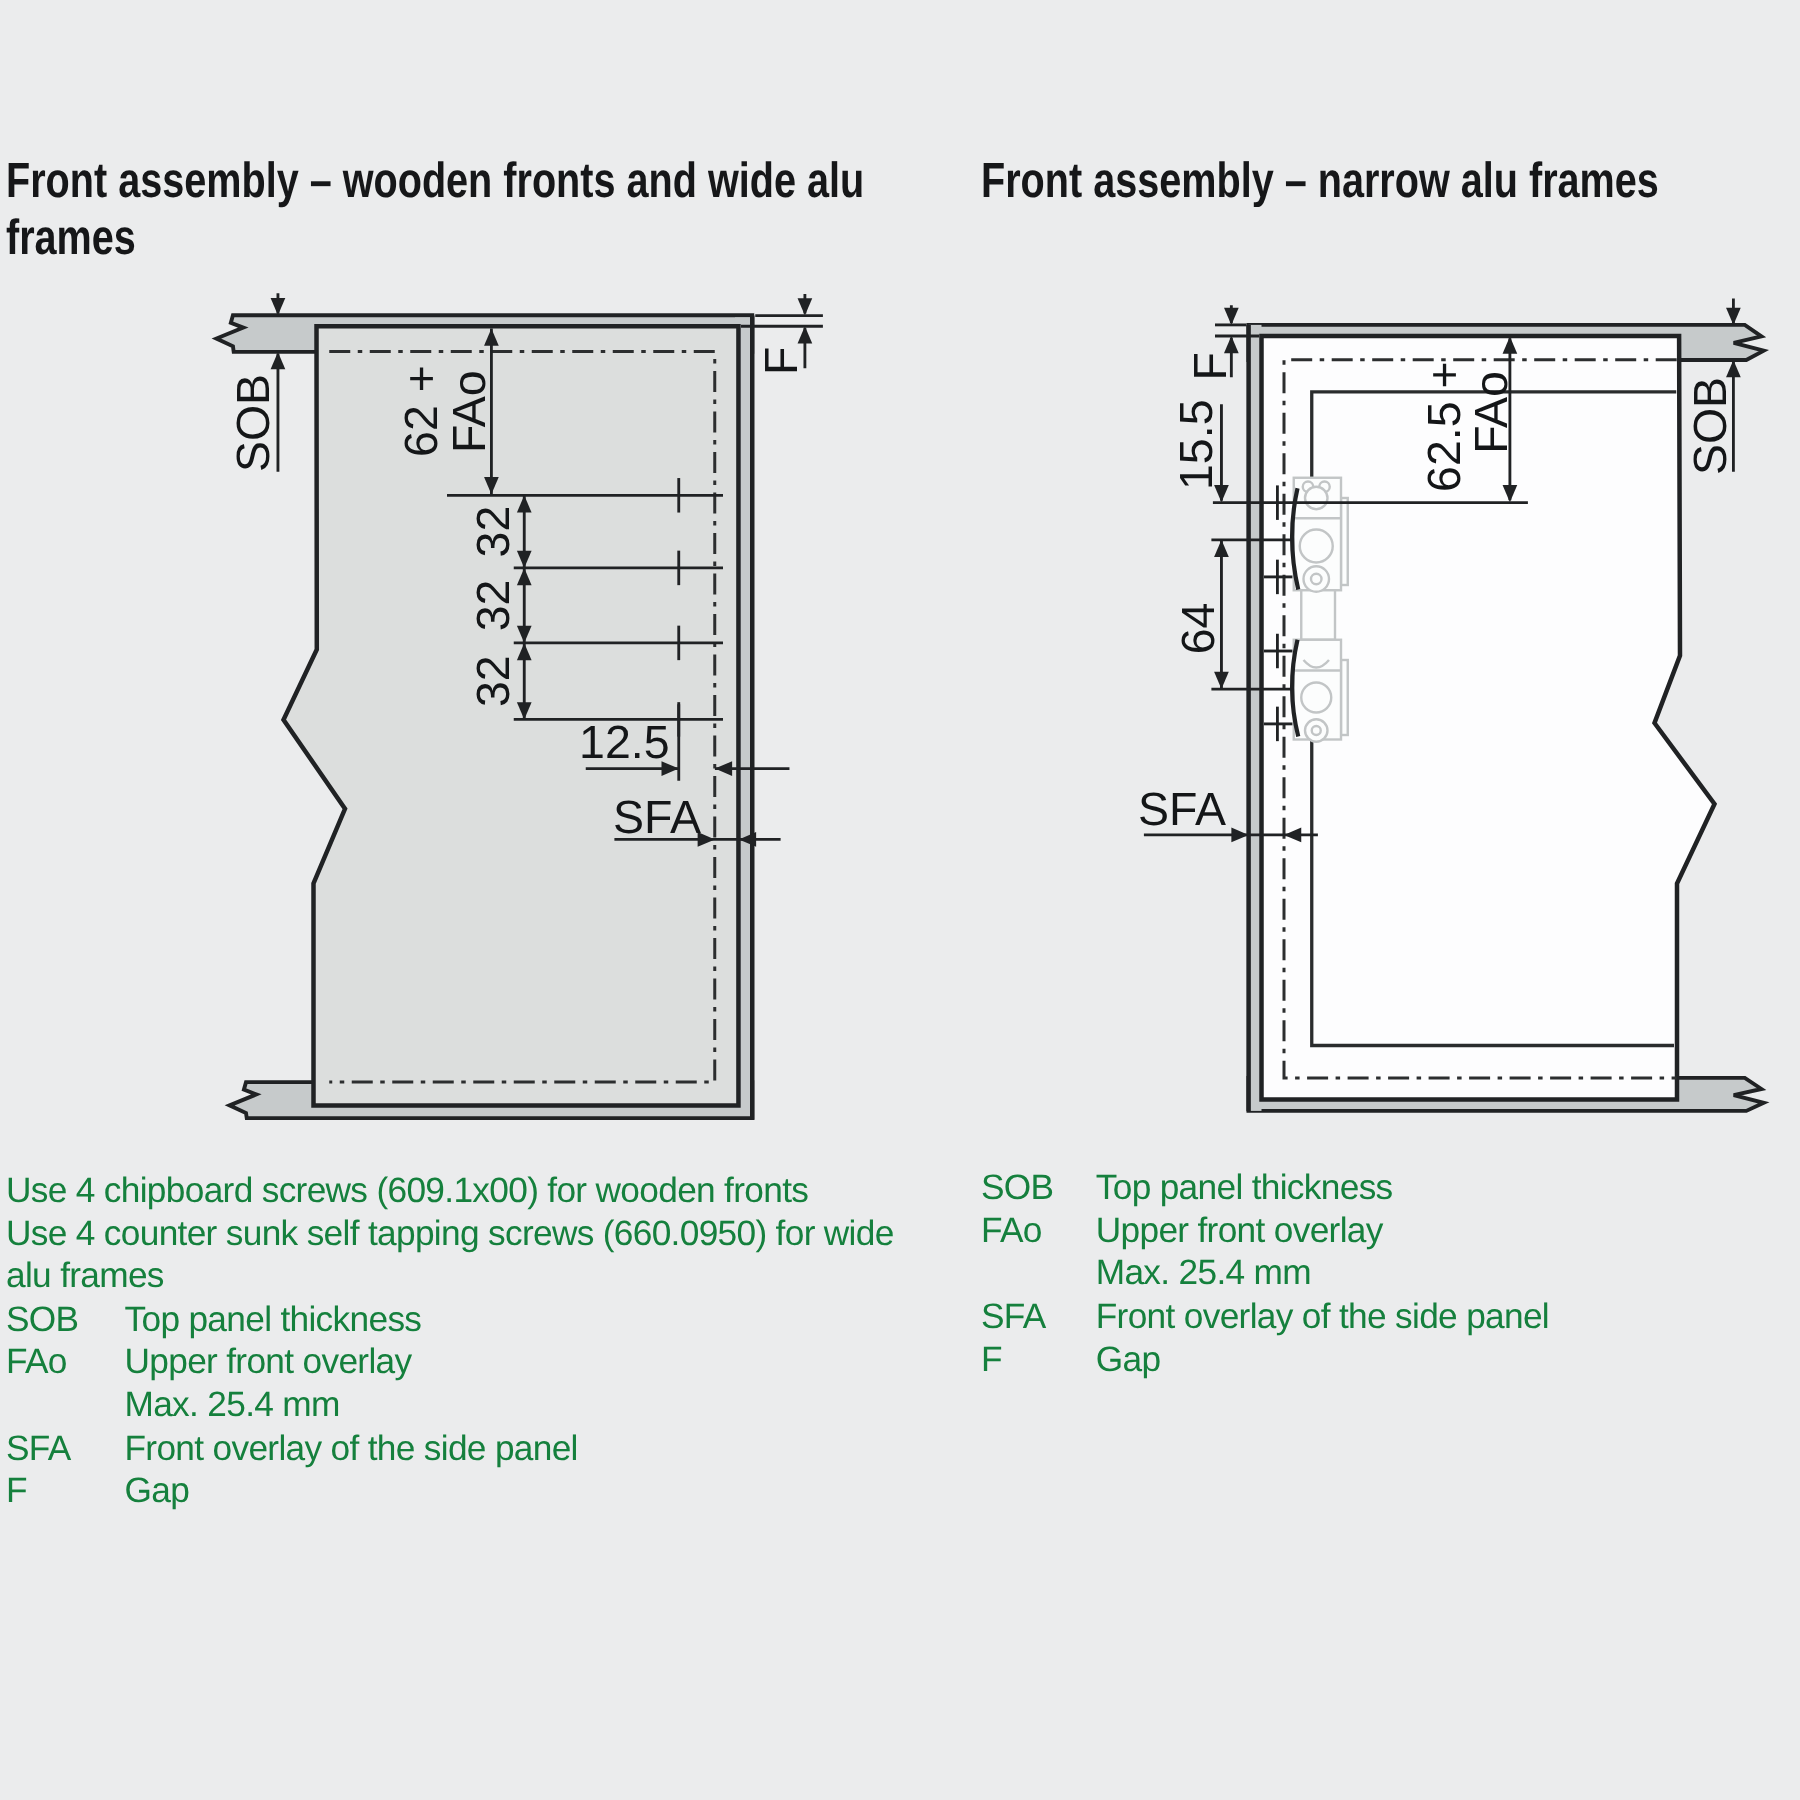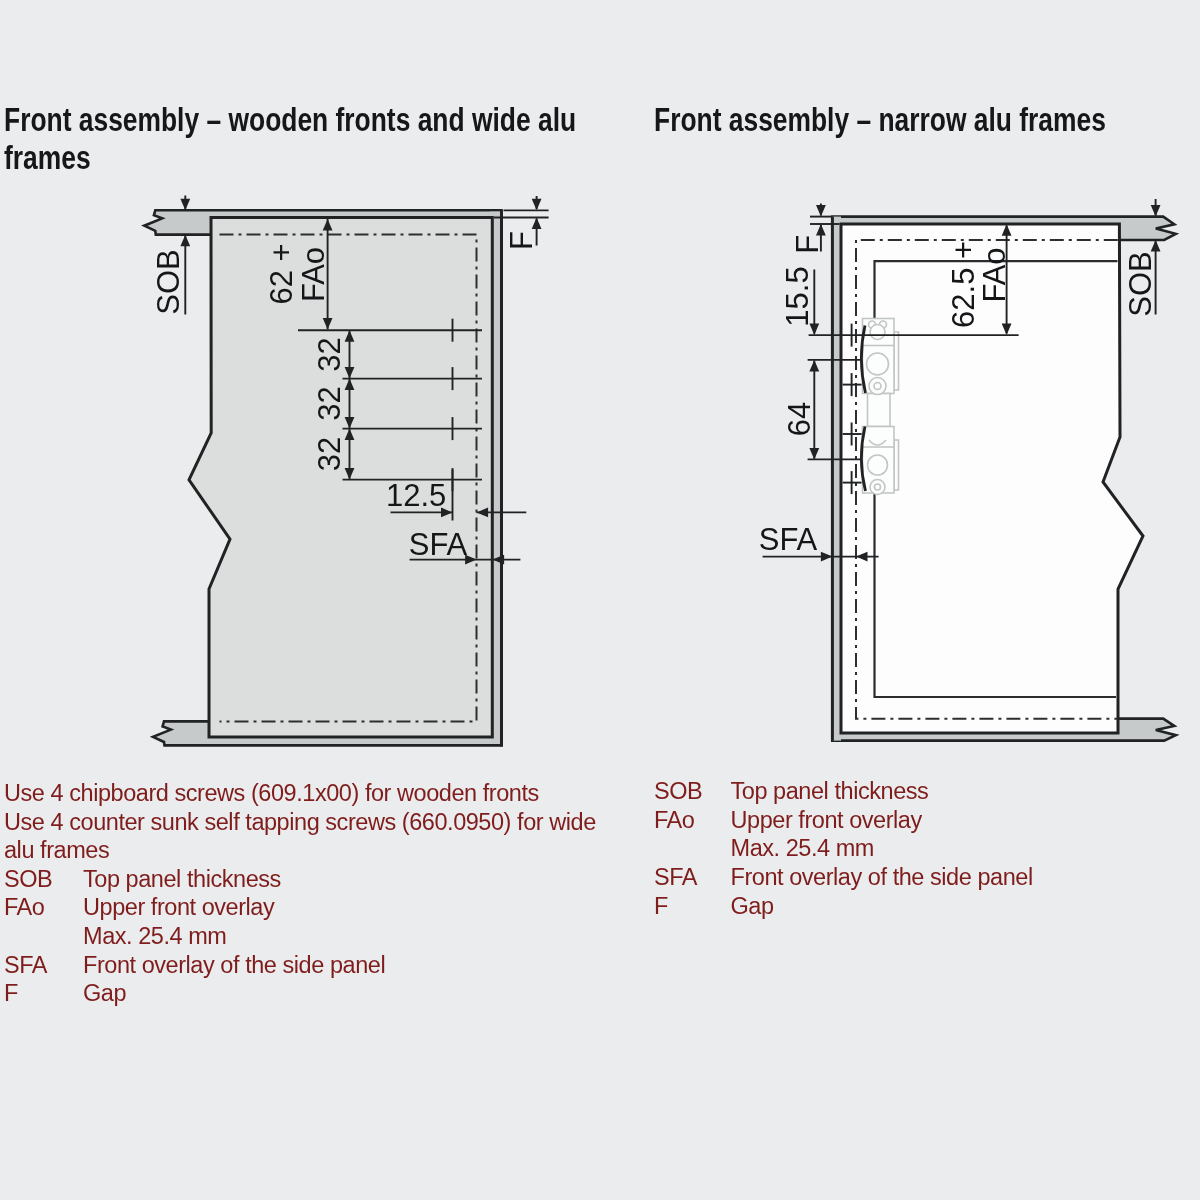--- a/index.html
+++ b/index.html
@@ -1,17 +1,17 @@
 <!DOCTYPE html>
 <html><head><meta charset="utf-8"><style>
 html,body{margin:0;padding:0;width:1200px;height:1200px;background:#ebeced;
 font-family:"Liberation Sans",sans-serif;}
 .abs{position:absolute;}
 .hd{font-weight:bold;font-size:33px;line-height:37.5px;color:#161719;transform:scaleX(0.8);transform-origin:0 0;}
-.lg{font-size:23.5px;line-height:28.6px;color:#7f1d1d;white-space:pre;letter-spacing:-0.45px;}
+.lg{font-size:23.5px;line-height:28.6px;color:#15803d;white-space:pre;letter-spacing:-0.45px;}
 </style></head>
 <body>
 <div class="abs hd" style="left:4px;top:101px;white-space:pre;">Front assembly – wooden fronts and wide alu
 frames</div>
 <div class="abs hd" style="left:654px;top:101px;white-space:pre;">Front assembly – narrow alu frames</div>
 
 <svg class="abs" style="left:0;top:0" width="1200" height="1200" viewBox="0 0 1200 1200">
 <g fill="none" stroke="none">
 
 <path d="M155.3,210.2 H501.5 V234.6 H155.8 L155.3,230.8 L144.3,225.7 L162.2,218.4 L153.9,215.2 Z" fill="#c6cacb" stroke="#202224" stroke-width="2.6"></path>

